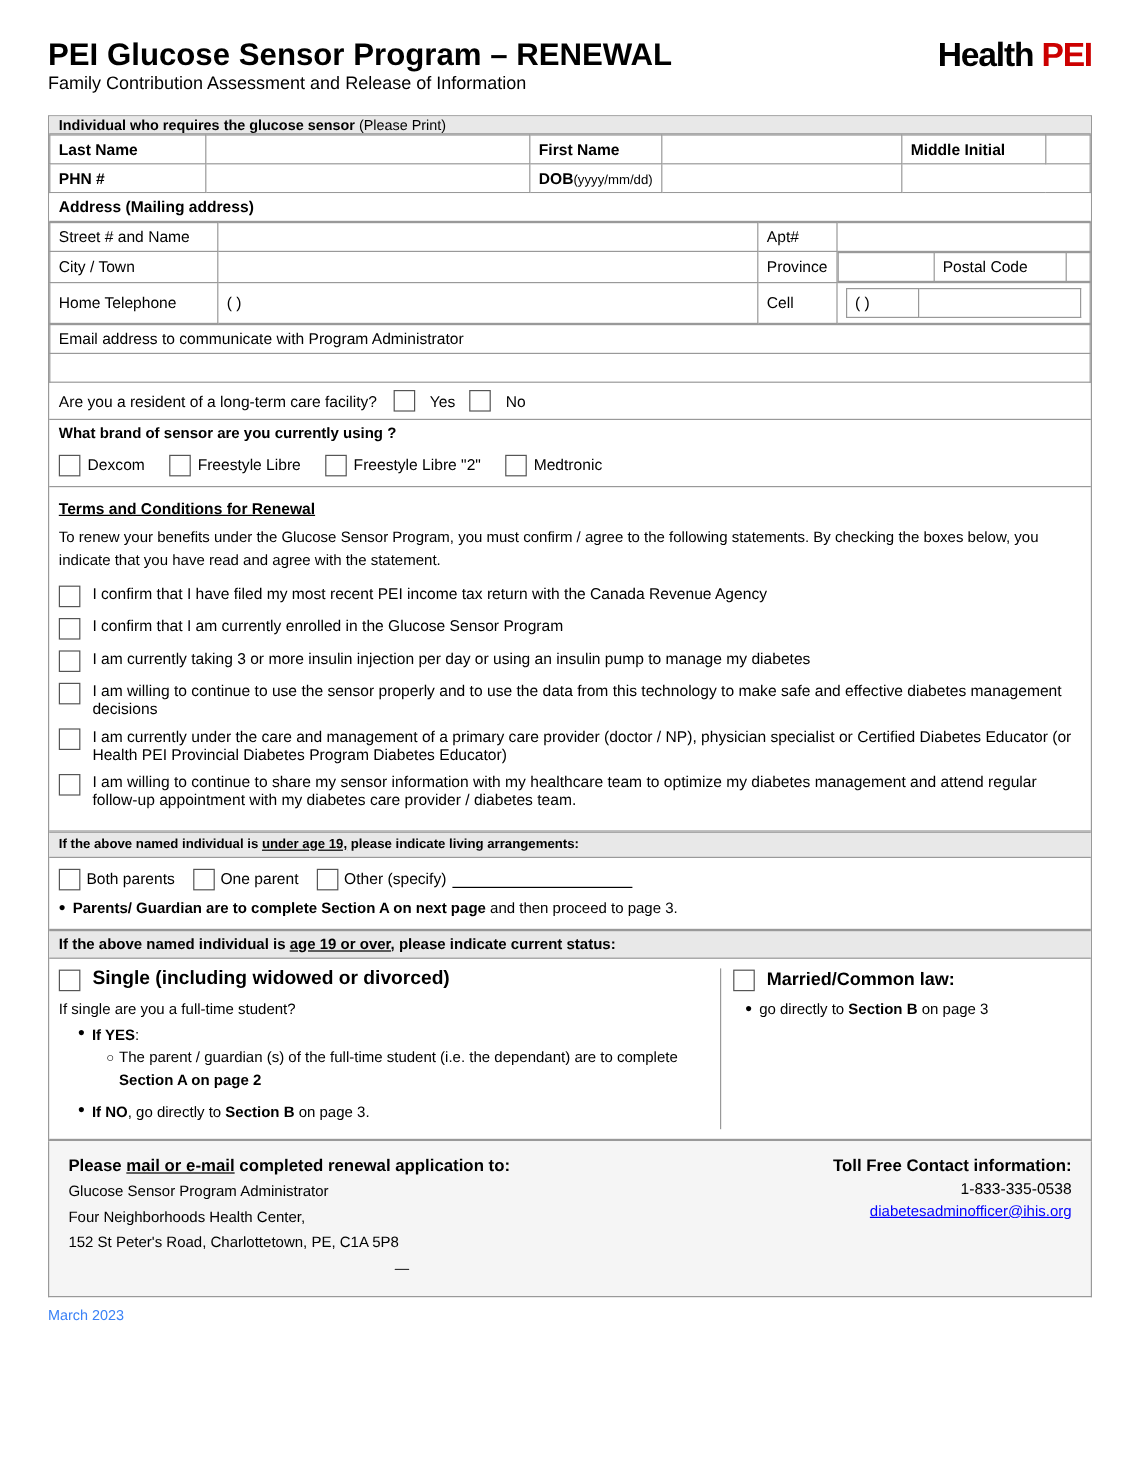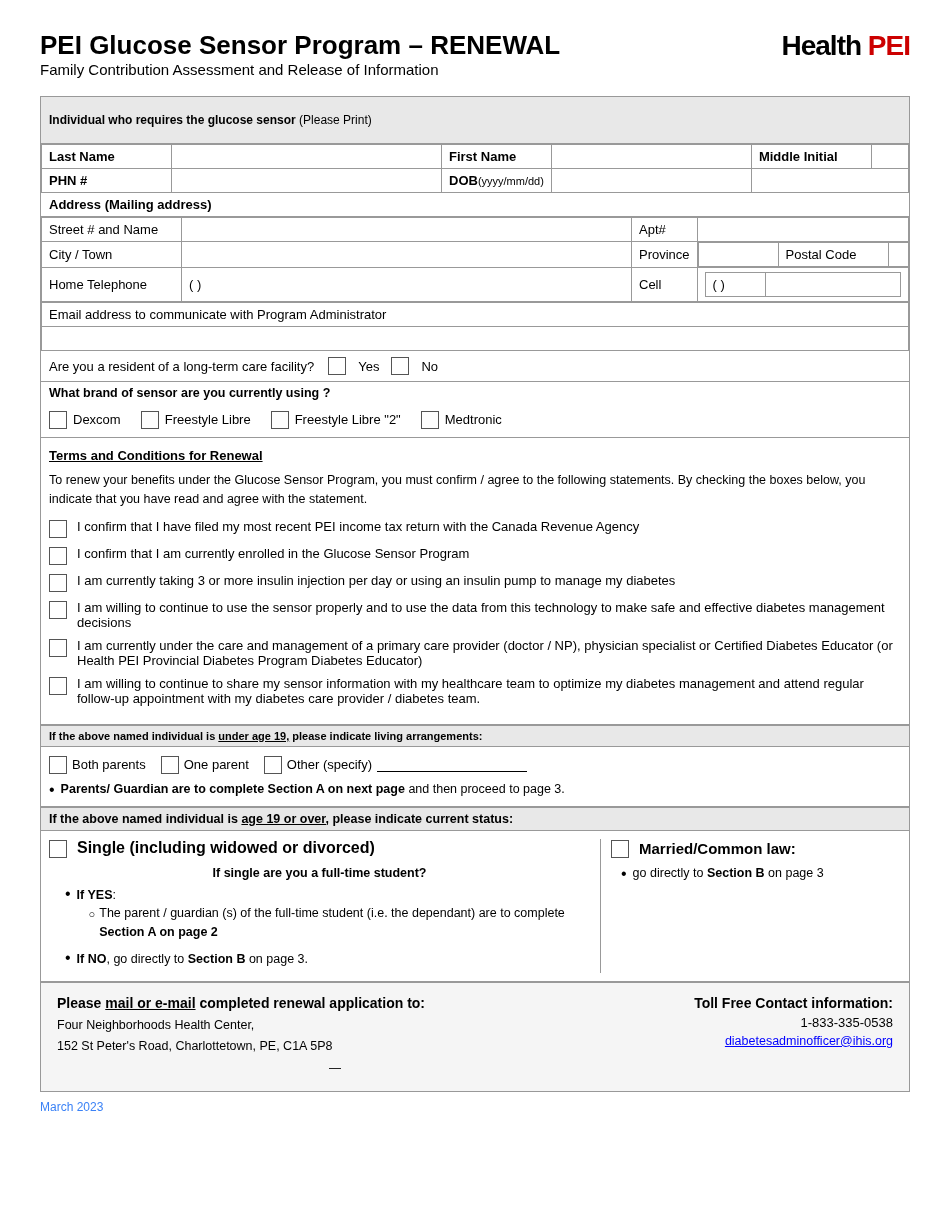--- a/index.html
+++ b/index.html
@@ -37,21 +37,21 @@
     .health-pei span.pei {
       color: #c00;
       font-weight: bold;
     }
     .form-section {
       border: 1px solid #999;
       margin-bottom: 0;
     }
     .section-header {
       background: #e8e8e8;
-      padding: 16px 8px;
+      padding: 0 8px;
       font-weight: bold;
       font-size: 12px;
       border-bottom: 1px solid #999;
     }
     .section-header .normal-weight {
       font-weight: normal;
     }
     table.form-table {
       width: 100%;
       border-collapse: collapse;
@@ -177,24 +177,23 @@
     }
     .single-label {
       font-size: 16px;
       font-weight: bold;
     }
     .married-label {
       font-size: 15px;
       font-weight: bold;
     }
     .student-question {
-      font-weight: bold;
+      font-weight: normal;
       font-size: 12.5px;
       margin-bottom: 6px;
-      text-align: center;
     }
     .sub-bullet {
       margin-left: 16px;
       font-size: 12.5px;
       line-height: 1.5;
     }
     .sub-bullet-item {
       display: flex;
       align-items: flex-start;
       gap: 6px;
@@ -500,20 +499,21 @@
   </div>
 
 </div>
 
 <div class="footer-section">
   <div class="footer-left">
     <div class="footer-heading">
       <span>Please </span><u>mail or e-mail</u><span> completed renewal application to:</span>
     </div>
     <div class="footer-org">
+      <div>Glucose Sensor Program Administrator</div>
       <div>Four Neighborhoods Health Center,</div>
       <div>152 St Peter's Road, Charlottetown, PE, C1A 5P8</div>
     </div>
     <div class="divider-line">—</div>
   </div>
   <div class="footer-right">
     <div class="footer-toll">Toll Free Contact information:</div>
     <div class="footer-phone">1-833-335-0538</div>
     <div class="footer-email">diabetesadminofficer@ihis.org</div>
   </div>

